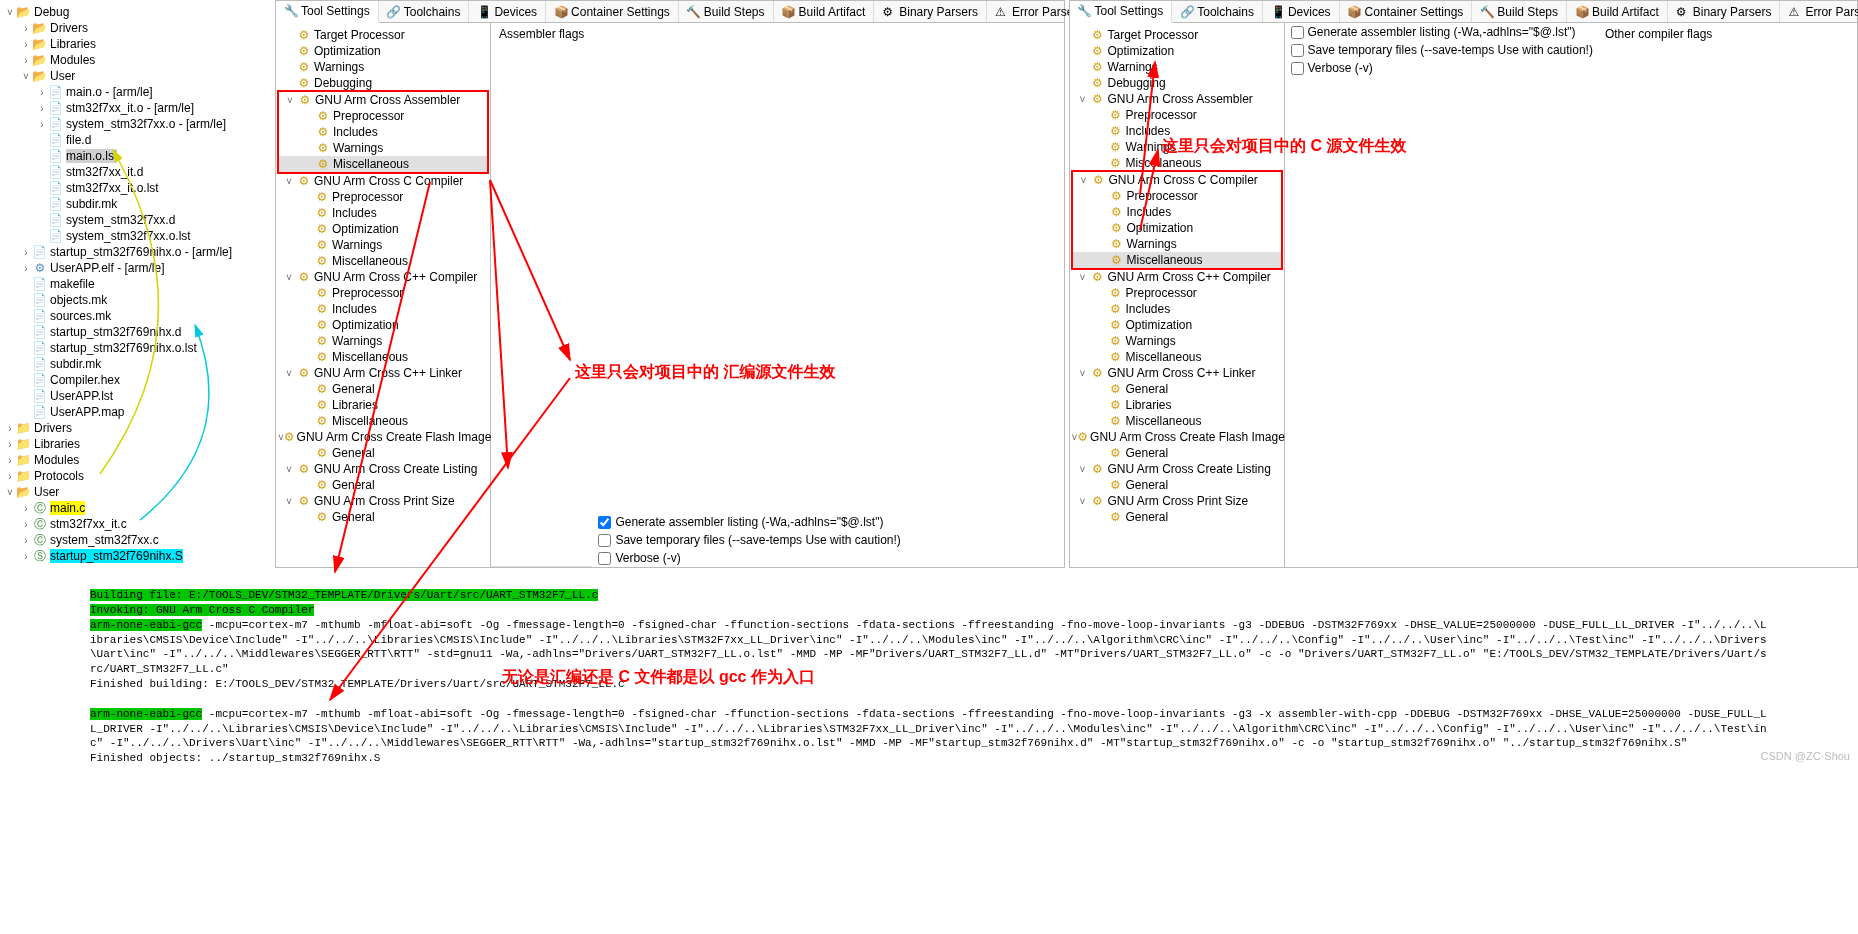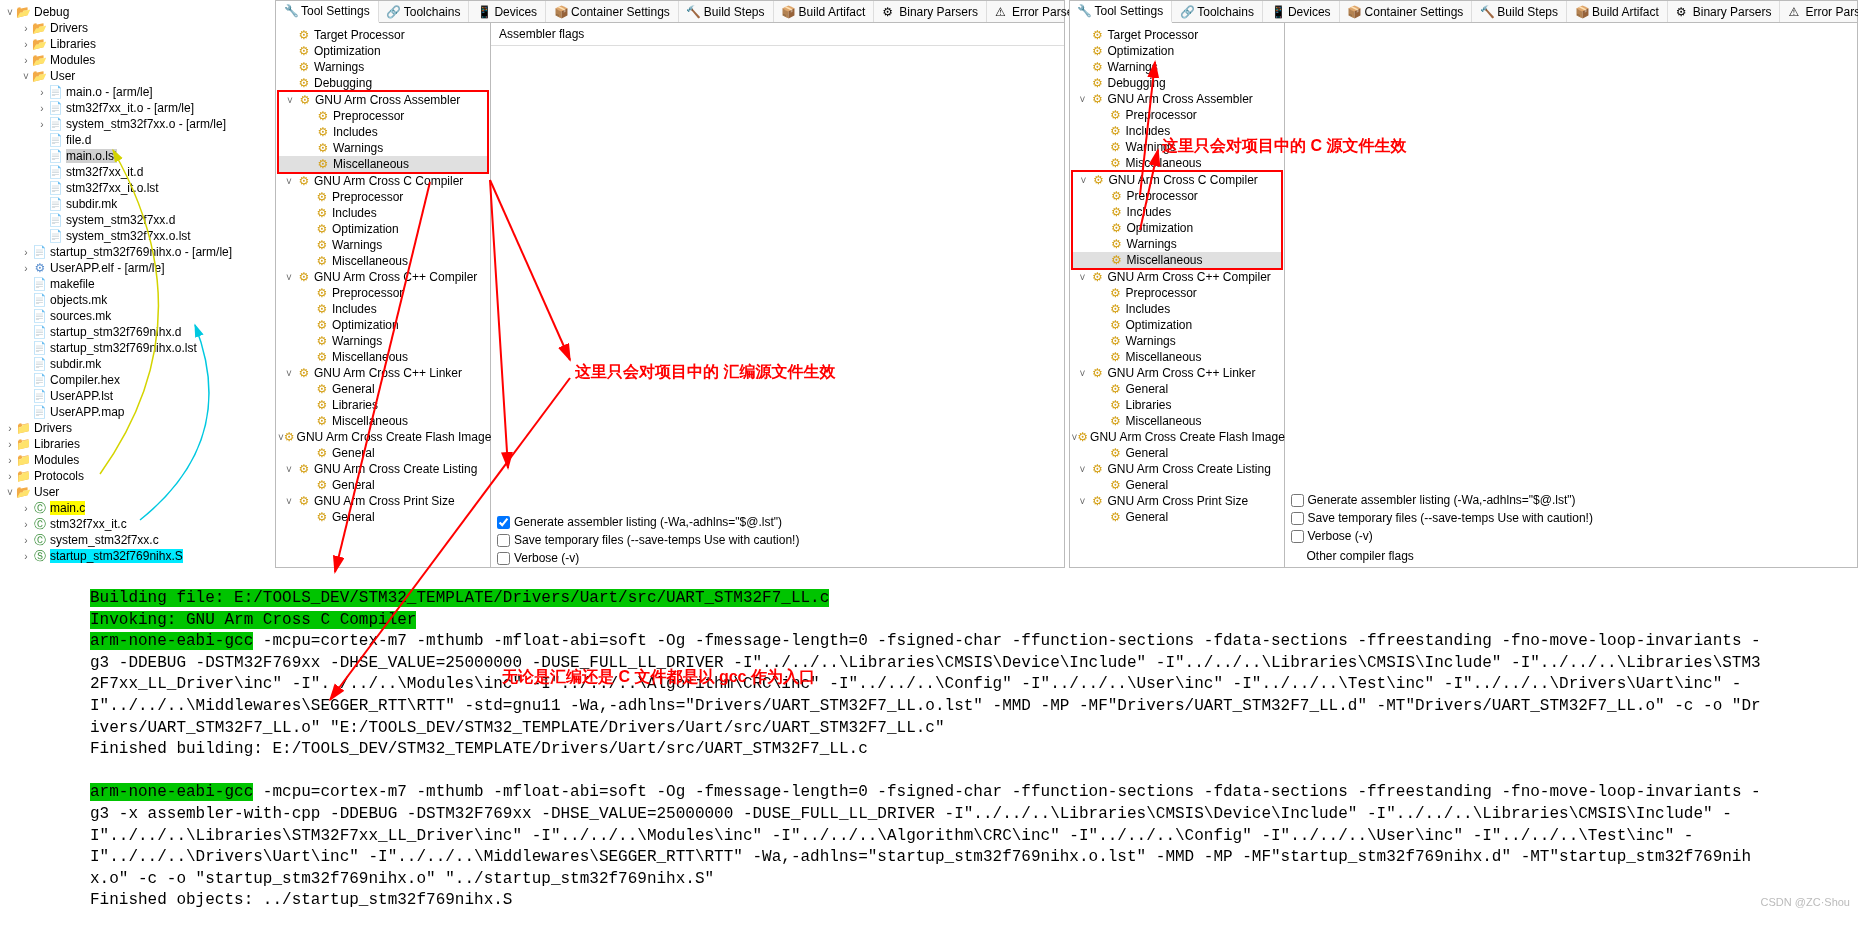--- a/index.html
+++ b/index.html
@@ -21,33 +21,33 @@
 .tab { padding: 3px 8px; display: flex; align-items: center; gap: 3px; border-right: 1px solid #ddd; cursor: pointer; white-space: nowrap; }
 .tab.active { background: #fff; border-bottom: 2px solid #fff; margin-bottom: -1px; }
 .tab .ti { width: 14px; height: 14px; display: inline-block; }
 .settings-body { display: flex; flex: 1; }
 .settings-tree { width: 215px; border-right: 1px solid #bbb; padding: 4px 2px; }
 .st-item { display: flex; align-items: center; height: 16px; white-space: nowrap; }
 .st-item .exp { width: 14px; text-align: center; color: #666; font-size: 10px; }
 .st-item .ico { width: 16px; text-align: center; margin-right: 2px; color: #d4a017; }
 .st-item.sel { background: #e0e0e0; }
 .redbox { border: 2px solid red; }
-.settings-right { flex: 1; display: flex; flex-direction: column; justify-content: flex-end; }
+.settings-right { flex: 1; display: flex; flex-direction: row; }
 .settings-header { padding: 4px 8px; border-bottom: 1px solid #ddd; font-weight: normal; }
 .settings-content { flex: 1; }
 .checkbox-row { display: flex; align-items: center; gap: 4px; padding: 2px 6px; }
 .checkbox-row input { width: 13px; height: 13px; }
 .panel-left { width: 640px; }
 .panel-right { width: 640px; margin-left: 4px; }
 
 .annot { position: absolute; color: red; font-size: 16px; font-weight: bold; white-space: nowrap; }
 
 svg.arrow { position: absolute; pointer-events: none; }
 
-.console-area { margin: 20px 90px 0 90px; font-family: "Courier New", monospace; font-size: 16px; line-height: 1.35; position: relative; }
+.console-area { margin: 20px 90px 0 90px; font-family: "Courier New", monospace; font-size: 11px; line-height: 1.35; position: relative; }
 .console-area .l { white-space: pre-wrap; word-break: break-all; }
 .green-bg { background: #00c400; }
 .footer { position: absolute; right: 8px; bottom: 4px; color: #bbb; font-size: 11px; }
 
 
 .ifolder { color: #d4a017; }
 .ifile { color: #5a8fcf; }
 .ic { color: #3b8f3b; }
 .igear { color: #f5a623; }
 </style>
@@ -754,21 +754,21 @@
                 </div>
                 <div class="checkbox-row">
                   <input type="checkbox" style="">
                   <span>Save temporary files (--save-temps Use with caution!)</span>
                 </div>
                 <div class="checkbox-row">
                   <input type="checkbox" style="">
                   <span>Verbose (-v)</span>
                 </div>
               </div>
-            <div style="padding:4px 6px;margin-left:16px;">Other compiler flags</div>
+            <div style="padding:4px 6px;">Other compiler flags</div>
           </div>
         </div>
       </div>
     </div>
   </div>
 
   <div class="console-area" id="console">
       <div class="l"><span class="green-bg">Building file: E:/TOOLS_DEV/STM32_TEMPLATE/Drivers/Uart/src/UART_STM32F7_LL.c</span></div>
       <div class="l"><span class="green-bg">Invoking: GNU Arm Cross C Compiler</span></div>
       <div class="l"><span class="green-bg">arm-none-eabi-gcc</span> -mcpu=cortex-m7 -mthumb -mfloat-abi=soft -Og -fmessage-length=0 -fsigned-char -ffunction-sections -fdata-sections -ffreestanding -fno-move-loop-invariants -g3 -DDEBUG -DSTM32F769xx -DHSE_VALUE=25000000 -DUSE_FULL_LL_DRIVER -I"../../..\Libraries\CMSIS\Device\Include" -I"../../..\Libraries\CMSIS\Include" -I"../../..\Libraries\STM32F7xx_LL_Driver\inc" -I"../../..\Modules\inc" -I"../../..\Algorithm\CRC\inc" -I"../../..\Config" -I"../../..\User\inc" -I"../../..\Test\inc" -I"../../..\Drivers\Uart\inc" -I"../../..\Middlewares\SEGGER_RTT\RTT" -std=gnu11 -Wa,-adhlns="Drivers/UART_STM32F7_LL.o.lst" -MMD -MP -MF"Drivers/UART_STM32F7_LL.d" -MT"Drivers/UART_STM32F7_LL.o" -c -o "Drivers/UART_STM32F7_LL.o" "E:/TOOLS_DEV/STM32_TEMPLATE/Drivers/Uart/src/UART_STM32F7_LL.c"</div>

